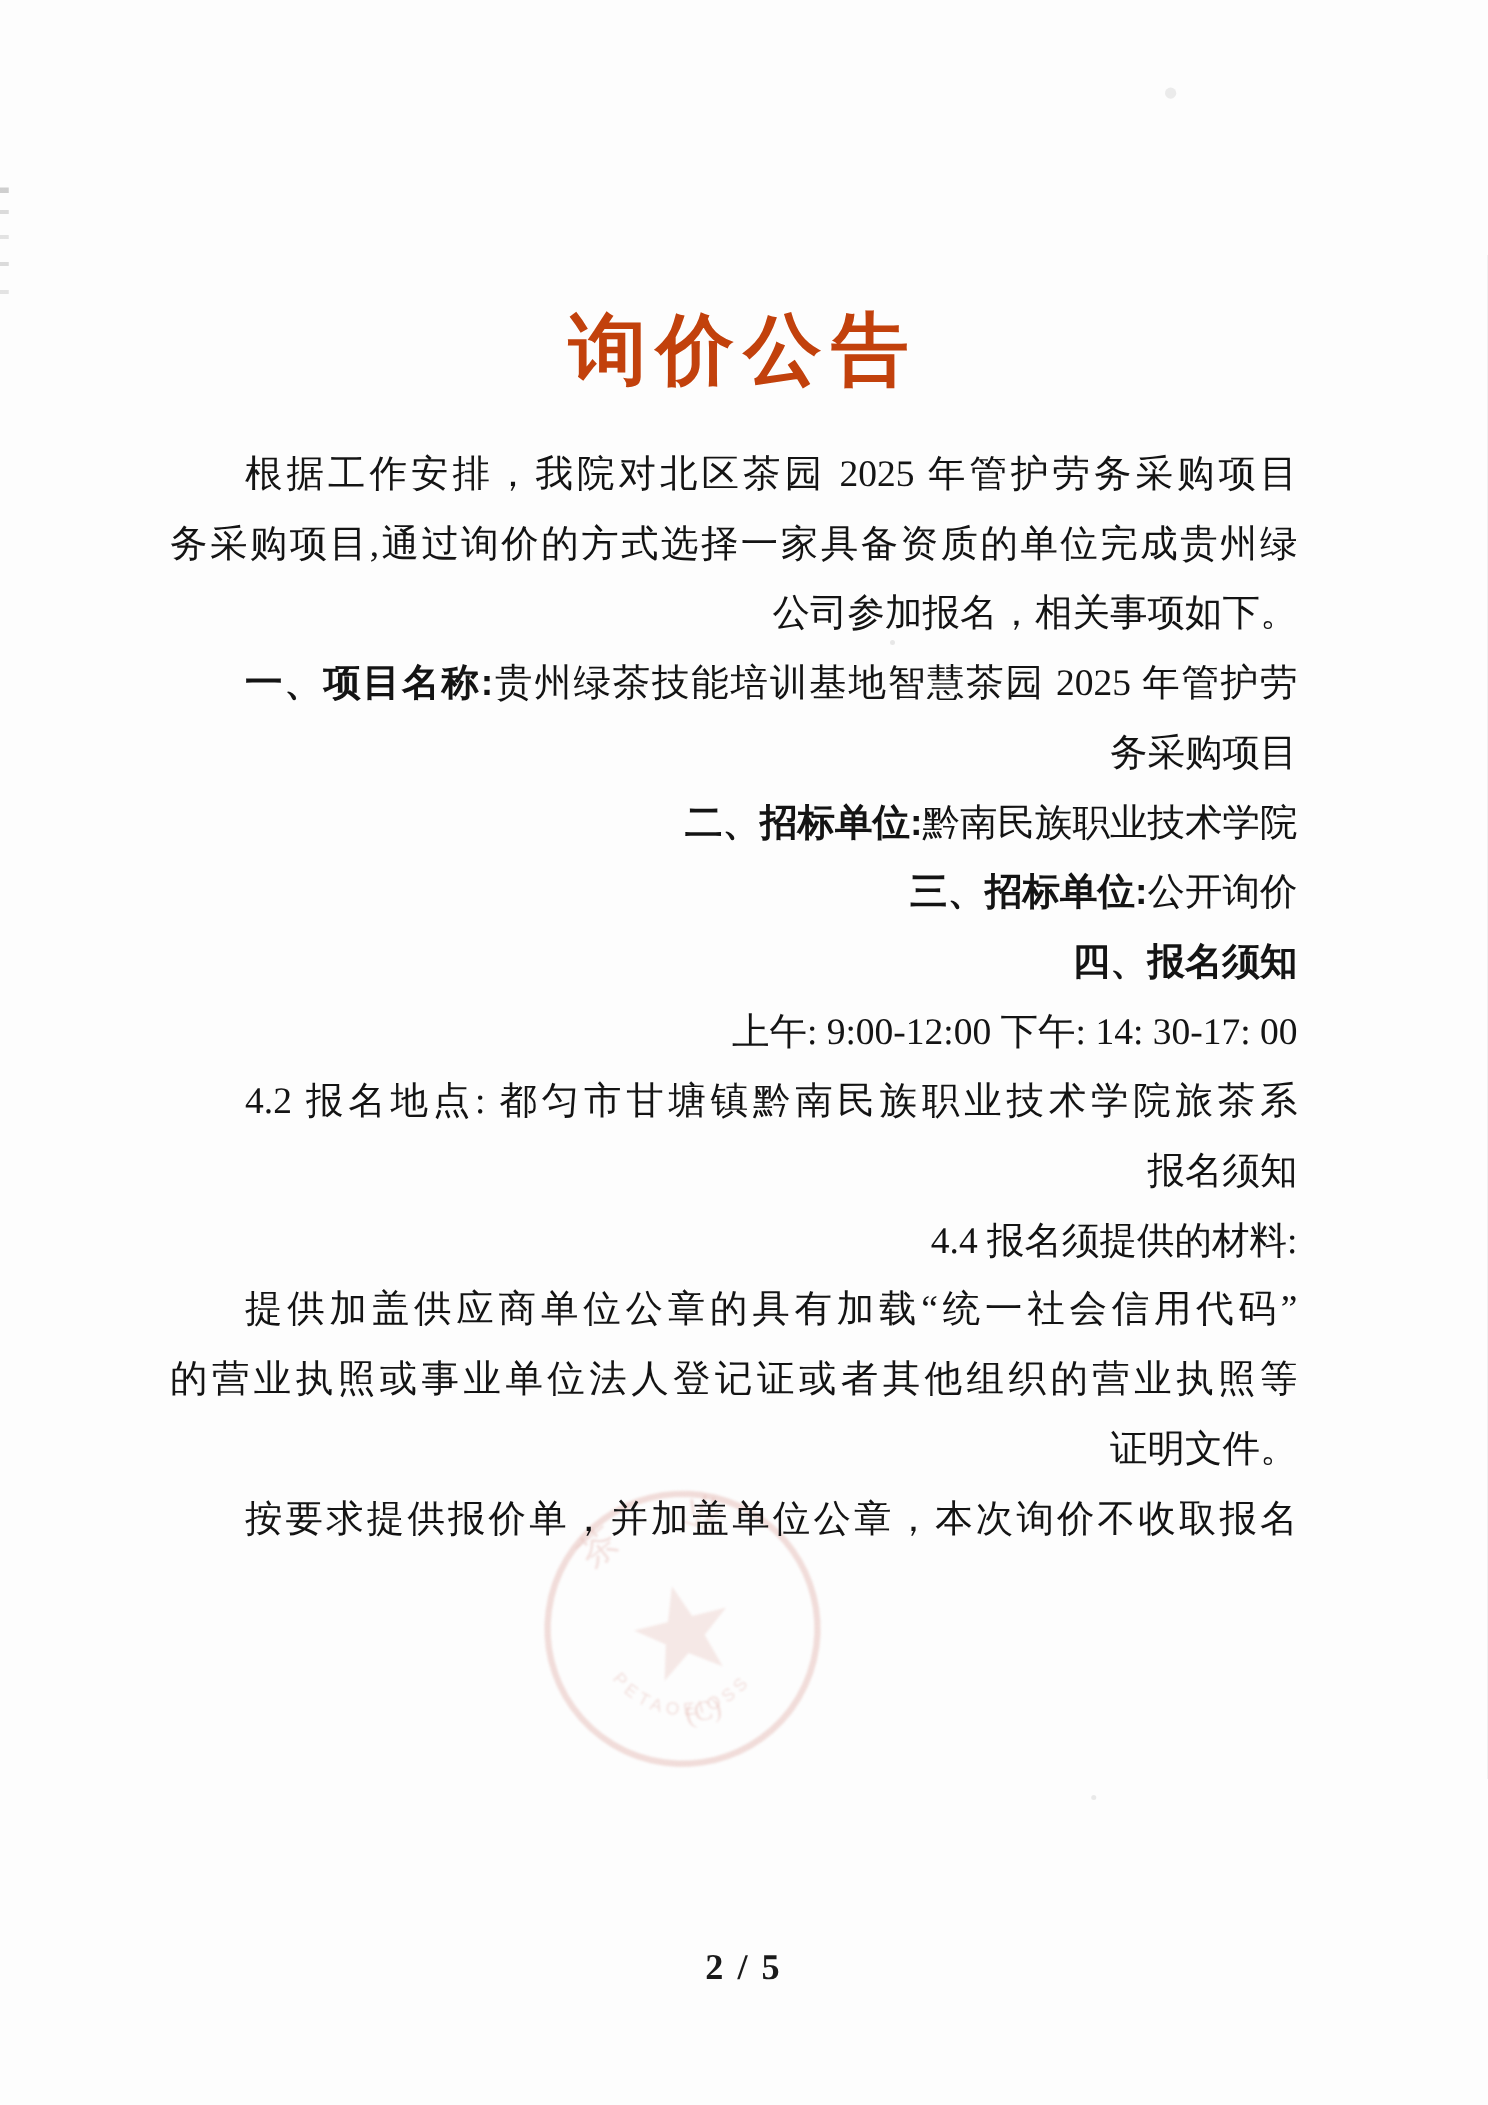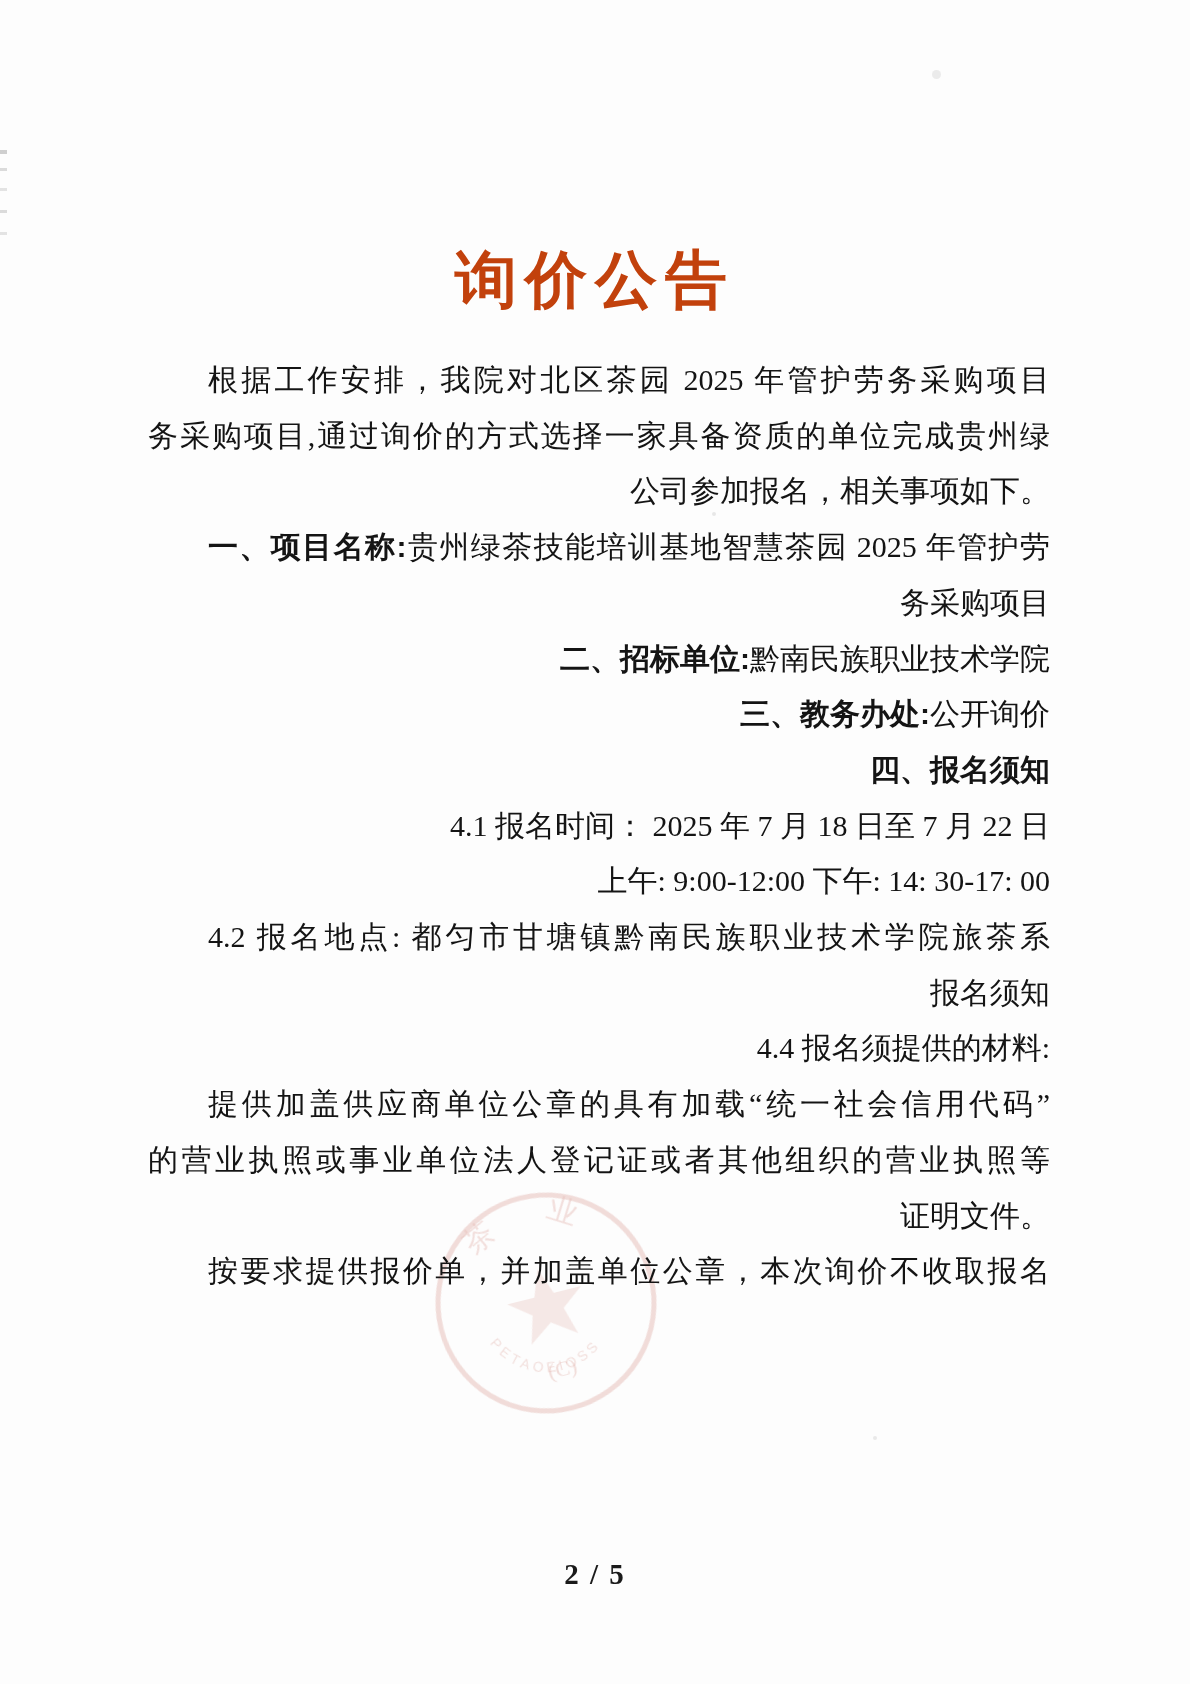--- a/index.html
+++ b/index.html
@@ -17,21 +17,21 @@
     top:196px; left:0; width:100%;
     text-align:center;
     font-size:62px;
     font-weight:bold;
     letter-spacing:8px;
     color:#c2410c;
     font-family:"Liberation Serif","DejaVu Serif",serif;
   }
   .doc-body {
     position:absolute;
-    left:148px; top:352px;
+    left:136px; top:352px;
     width:902px;
     font-size:30px;
     line-height:55.7px;
   }
   .line {
     text-align:right;
     min-height:55.7px;
   }
   .line.just {
     text-align:justify;
@@ -104,23 +104,22 @@
 
   <h1 class="doc-title">询价公告</h1>
 
   <div class="doc-body">
       <div class="line just" style="padding-left: 60px;"><span>根据工作安排，我院对北区茶园 2025 年管护劳务采购项目</span></div>
       <div class="line just" style="padding-left: 0px;"><span>务采购项目,通过询价的方式选择一家具备资质的单位完成贵州绿</span></div>
       <div class="line" style="padding-left: 0px;"><span>公司参加报名，相关事项如下。</span></div>
       <div class="line just" style="padding-left: 60px;"><span class="hei">一、项目名称:</span><span>贵州绿茶技能培训基地智慧茶园 2025 年管护劳</span></div>
       <div class="line" style="padding-left: 0px;"><span>务采购项目</span></div>
       <div class="line" style="padding-left: 60px;"><span class="hei">二、招标单位:</span><span>黔南民族职业技术学院</span></div>
-      <div class="line" style="padding-left: 60px;"><span class="hei">三、教务办处:</span><span>公开询价</span></div>
+      <div class="line" style="padding-left: 60px;"><span class="hei">三、招标单位:</span><span>公开询价</span></div>
       <div class="line" style="padding-left: 60px;"><span class="hei">四、报名须知</span></div>
-      <div class="line" style="padding-left: 60px;"><span>4.1 报名时间： 2025 年 7 月 18 日至 7 月 22 日</span></div>
       <div class="line" style="padding-left: 180px;"><span>上午: 9:00-12:00   下午: 14: 30-17: 00</span></div>
       <div class="line just" style="padding-left: 60px;"><span>4.2 报名地点: 都匀市甘塘镇黔南民族职业技术学院旅茶系</span></div>
       <div class="line" style="padding-left: 0px;"><span>报名须知</span></div>
       <div class="line" style="padding-left: 60px;"><span>4.4 报名须提供的材料:</span></div>
       <div class="line just" style="padding-left: 60px;"><span>提供加盖供应商单位公章的具有加载“统一社会信用代码”</span></div>
       <div class="line just" style="padding-left: 0px;"><span>的营业执照或事业单位法人登记证或者其他组织的营业执照等</span></div>
       <div class="line" style="padding-left: 0px;"><span>证明文件。</span></div>
       <div class="line just" style="padding-left: 60px;"><span>按要求提供报价单，并加盖单位公章，本次询价不收取报名</span></div>
     </div>
 

